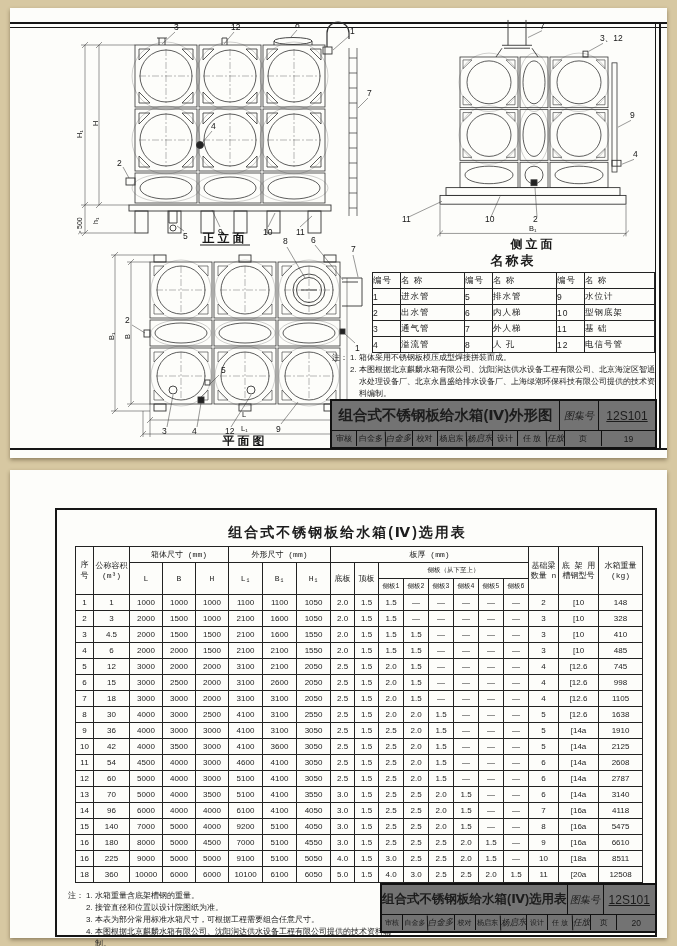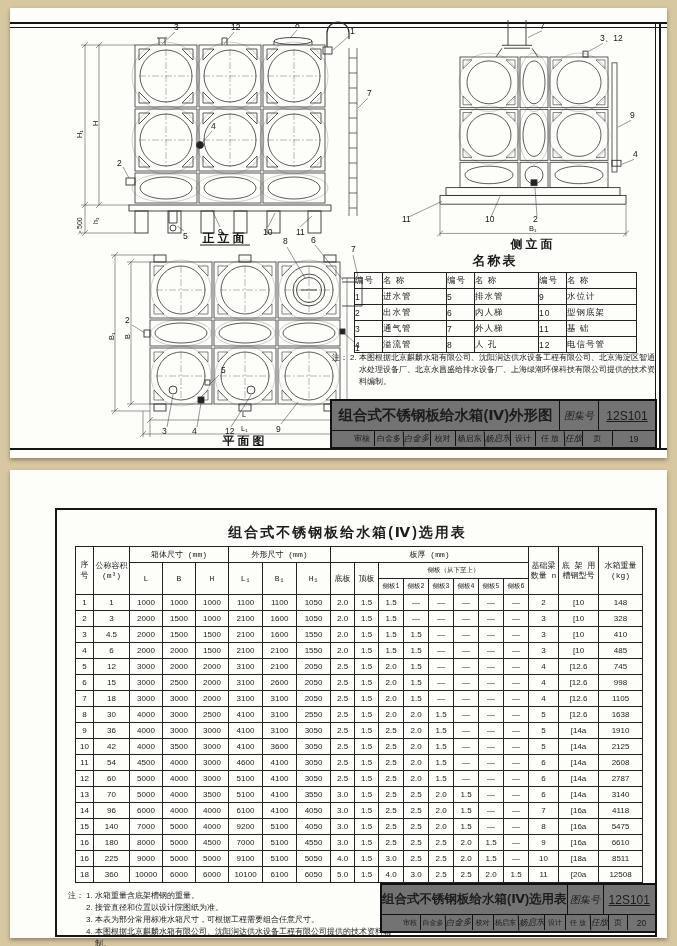--- a/index.html
+++ b/index.html
@@ -8,21 +8,21 @@
   .page1{left:10px;top:8px;width:657px;height:450px;}
   .page2{left:10px;top:470px;width:657px;height:468px;}
   
   .p1-top{position:absolute;left:0;top:14px;width:657px;height:3px;border-top:2px solid #161616;border-bottom:1px solid #161616;}
   .p1-right{position:absolute;left:645px;top:15px;width:3px;height:426px;border-left:1px solid #161616;border-right:2px solid #161616;}
   .p1-bottom{position:absolute;left:0;top:440px;width:657px;border-top:2px solid #161616;}
   .p2-frame{position:absolute;left:45px;top:38px;width:598px;height:425px;border:2px solid #161616;}
   svg{position:absolute;}
   svg text{font-family:"Liberation Sans","DejaVu Sans",sans-serif;fill:#161616;stroke:none;}
   
-  .name-block{position:absolute;left:344px;top:244px;width:282px;}
+  .name-block{position:absolute;left:362px;top:244px;width:282px;}
   .nt-title{text-align:center;font-size:13px;font-weight:bold;letter-spacing:2px;margin-bottom:2px;}
   table{border-collapse:collapse;}
   .nt{width:282px;table-layout:fixed;}
   .nt th,.nt td{border:1px solid #222;font-size:8.5px;text-align:left;height:15px;padding:0;font-weight:normal;letter-spacing:1px;}
   
   .notes{position:absolute;display:flex;font-size:8px;line-height:1.5;}
   .notes .nlab{white-space:nowrap;margin-right:2px;}
   .notes1{left:322px;top:344px;width:326px;}
   .notes2{left:58px;top:420px;width:338px;}
   .note-item{text-indent:-9px;padding-left:9px;}
@@ -34,21 +34,21 @@
   .tb-title{flex:1;display:flex;align-items:center;justify-content:center;font-weight:bold;font-size:14.5px;white-space:nowrap;}
   .tb2 .tb-title{font-size:12.5px;}
   .tb-atl{width:38px;border-left:1.2px solid #111;display:flex;align-items:center;justify-content:center;font-size:10px;font-style:italic;}
   .tb-atv{width:56px;border-left:1.2px solid #111;display:flex;align-items:center;justify-content:center;font-size:12px;text-decoration:underline;}
   .tb-row2{display:flex;height:15px;font-size:8px;align-items:stretch;}
   .tb-apprv{flex:1;display:flex;}
   .tb-grp{display:flex;flex:1;}
   .tb-c{display:flex;align-items:center;justify-content:center;border-left:1px solid #111;overflow:hidden;white-space:nowrap;}
   .tb-grp .tb-c:first-child{border-left:none;}
   .tb-grp + .tb-grp .tb-c:first-child,.tb-grp .tb-c{border-left:1px solid #111;}
-  .tb-row2 .tb-apprv .tb-grp:first-child .tb-c:first-child{border-left:none;padding-left:18px;}
+  .tb-row2 .tb-apprv .tb-grp:first-child .tb-c:first-child{border-left:none;}
   .tb-c.r{width:24px;}
   .tb-c.n{width:28px;}
   .tb-c.s{flex:1;font-family:"DejaVu Serif","Liberation Serif",serif;font-style:italic;transform:rotate(-2deg);font-size:8.5px;}
   .tb2 .tb-c.r{width:20px;font-size:7px;}
   .tb2 .tb-c.n{width:24px;font-size:7px;}
   .tb-c.pl{width:38px;border-left:1.2px solid #111;}
   .tb-c.pv{width:56px;border-left:1.2px solid #111;font-size:8.5px;}
   
   .sel-title{position:absolute;left:65px;top:54px;width:545px;text-align:center;font-size:14px;font-weight:bold;letter-spacing:2px;}
   .sel{position:absolute;left:65px;top:76px;width:547px;table-layout:fixed;}
@@ -350,20 +350,21 @@
               <td>电信号管</td>
             </tr>
           </tbody>
       </table>
     </div>
 
     <div class="notes notes1">
       <span class="nlab">注：</span>
       <div style="flex:1">
 
+      <div class="note-item">1. 箱体采用不锈钢板模压成型焊接拼装而成。</div>
           <div class="note-item">2. 本图根据北京麒麟水箱有限公司、沈阳润达供水设备工程有限公司、北京海淀区智通水处理设备厂、北京永昌盛给排水设备厂、上海绿潮环保科技有限公司提供的技术资料编制。</div>
         </div>
     </div>
 
     <div class="tb tb1">
       <div class="tb-row1">
         <div class="tb-title">组合式不锈钢板给水箱(Ⅳ)外形图</div>
         <div class="tb-atl">图集号</div>
         <div class="tb-atv">12S101</div>
       </div>

